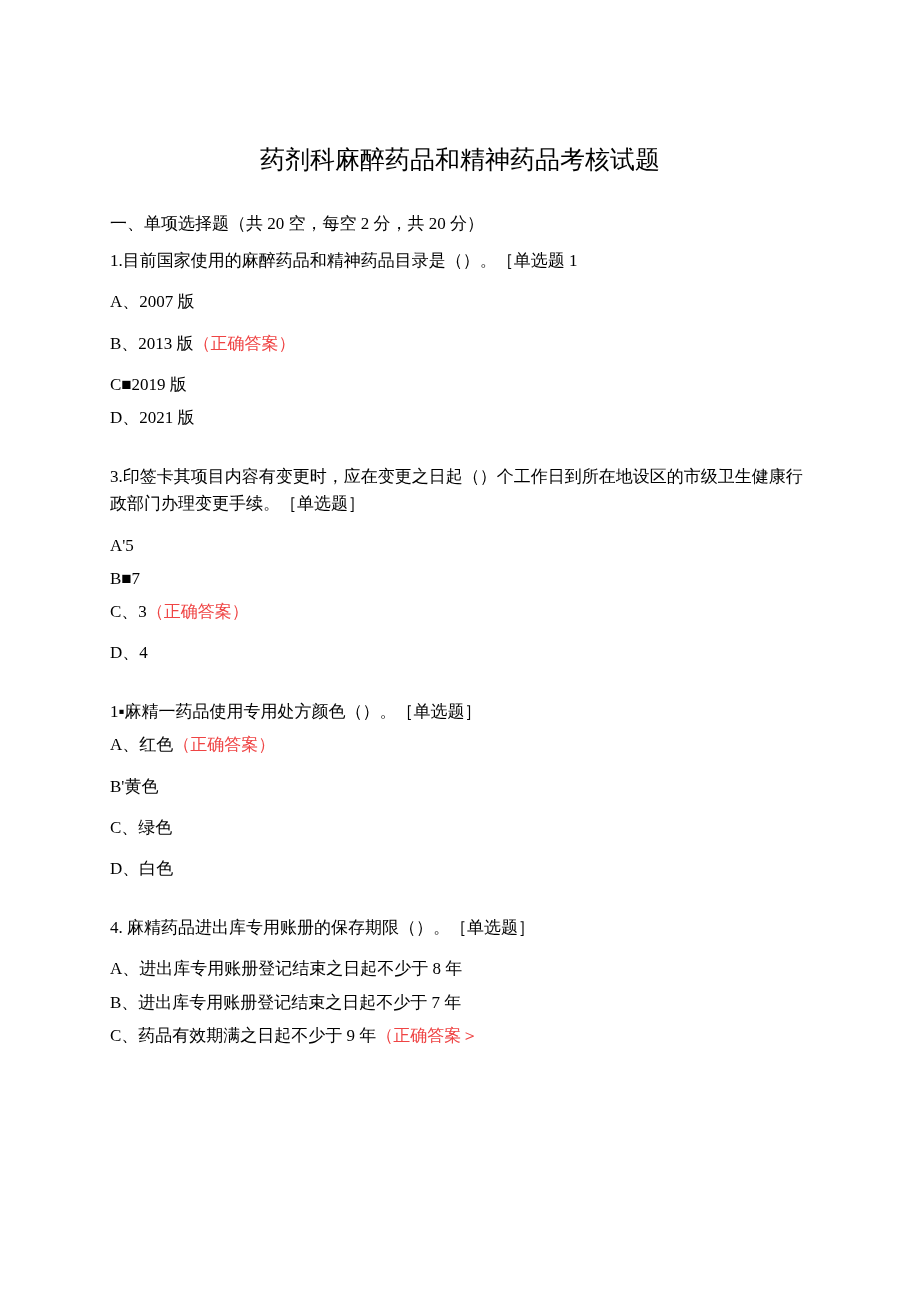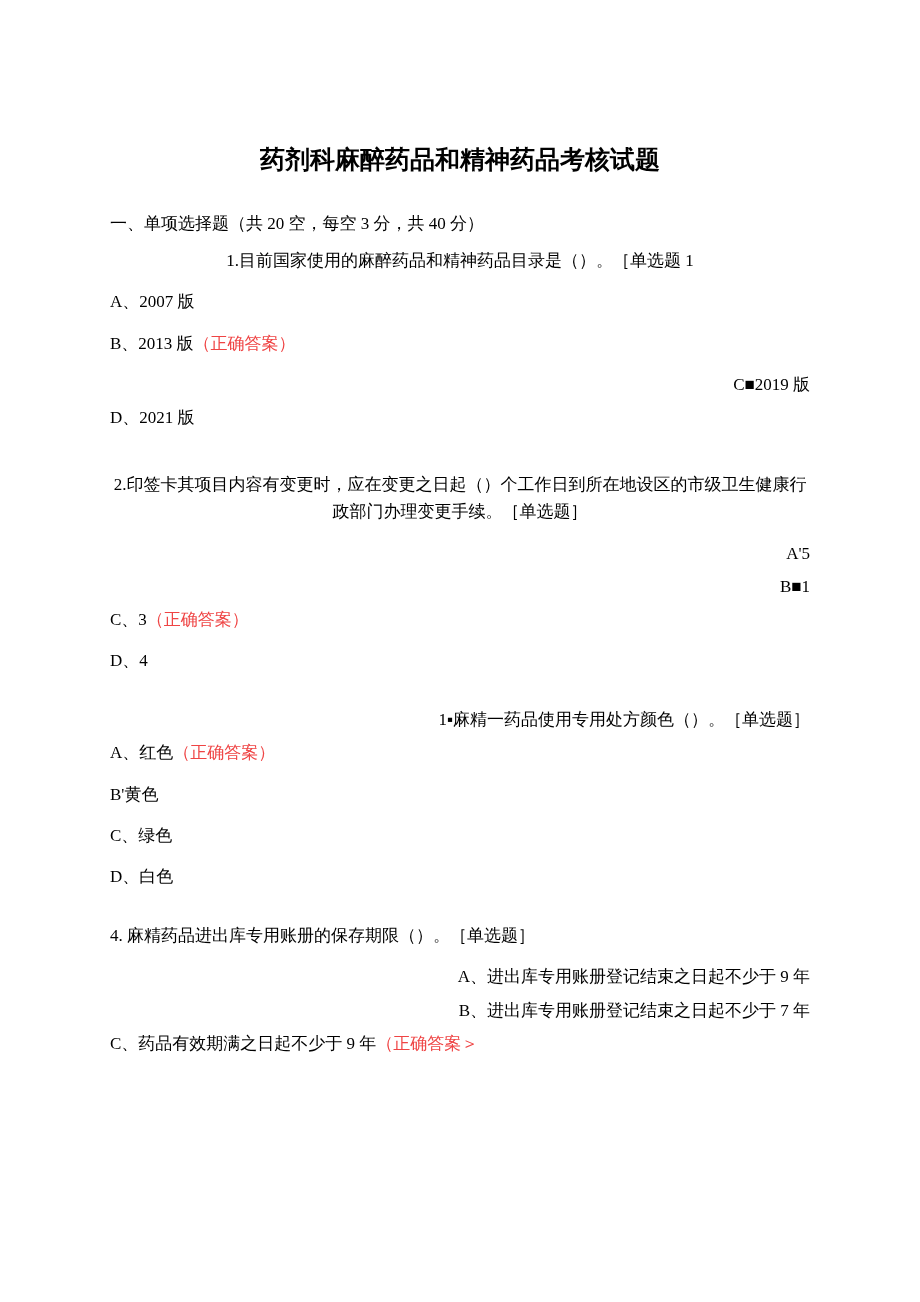--- a/index.html
+++ b/index.html
@@ -13,81 +13,78 @@
       width: 920px;
       margin: 0 auto;
       padding: 140px 110px 50px 110px;
       color: #000000;
       font-size: 17px;
       line-height: 1.6;
     }
     .title {
       text-align: center;
       font-size: 25px;
-      font-weight: bold;
+      font-weight: normal;
       margin-bottom: 30px;
     }
     .section-header {
       margin-bottom: 10px;
     }
     .question-stem {
-      margin-top: 8px;
       margin-bottom: 14px;
-      text-align: center;
     }
     .option {
       margin-bottom: 14px;
       font-family: Liberation Serif, serif;
     }
     .option-tight {
       margin-bottom: 6px;
-      text-align: right;
     }
     .correct {
       color: #ef4444;
     }
     .spacer {
       height: 18px;
     }
   </style>
 </head>
 <body>
 
 <div class="title">药剂科麻醉药品和精神药品考核试题</div>
 
-<div class="section-header">一、单项选择题（共 20 空，每空 3 分，共 40 分）</div>
+<div class="section-header">一、单项选择题（共 20 空，每空 2 分，共 20 分）</div>
 
 <div class="question-stem">1.目前国家使用的麻醉药品和精神药品目录是（）。［单选题 1</div>
 <div class="option">A、2007 版</div>
 <div class="option">
   <span>B、2013 版</span><span class="correct">（正确答案）</span>
 </div>
 <div class="option-tight">C■2019 版</div>
 <div class="option">D、2021 版</div>
 
 <div class="spacer"></div>
 
-<div class="question-stem">2.印签卡其项目内容有变更时，应在变更之日起（）个工作日到所在地设区的市级卫生健康行政部门办理变更手续。［单选题］</div>
+<div class="question-stem">3.印签卡其项目内容有变更时，应在变更之日起（）个工作日到所在地设区的市级卫生健康行政部门办理变更手续。［单选题］</div>
 <div class="option-tight">A'5</div>
-<div class="option-tight">B■1</div>
+<div class="option-tight">B■7</div>
 <div class="option">
   <span>C、3</span><span class="correct">（正确答案）</span>
 </div>
 <div class="option">D、4</div>
 
 <div class="spacer"></div>
 
 <div class="option-tight">1▪麻精一药品使用专用处方颜色（）。［单选题］</div>
 <div class="option">
   <span>A、红色</span><span class="correct">（正确答案）</span>
 </div>
 <div class="option">B'黄色</div>
 <div class="option">C、绿色</div>
 <div class="option">D、白色</div>
 
 <div class="spacer"></div>
 
 <div class="option">4. 麻精药品进出库专用账册的保存期限（）。［单选题］</div>
-<div class="option-tight">A、进出库专用账册登记结束之日起不少于 9 年</div>
+<div class="option-tight">A、进出库专用账册登记结束之日起不少于 8 年</div>
 <div class="option-tight">B、进出库专用账册登记结束之日起不少于 7 年</div>
 <div class="option">
   <span>C、药品有效期满之日起不少于 9 年</span><span class="correct">（正确答案＞</span>
 </div>
 
 </body></html>

